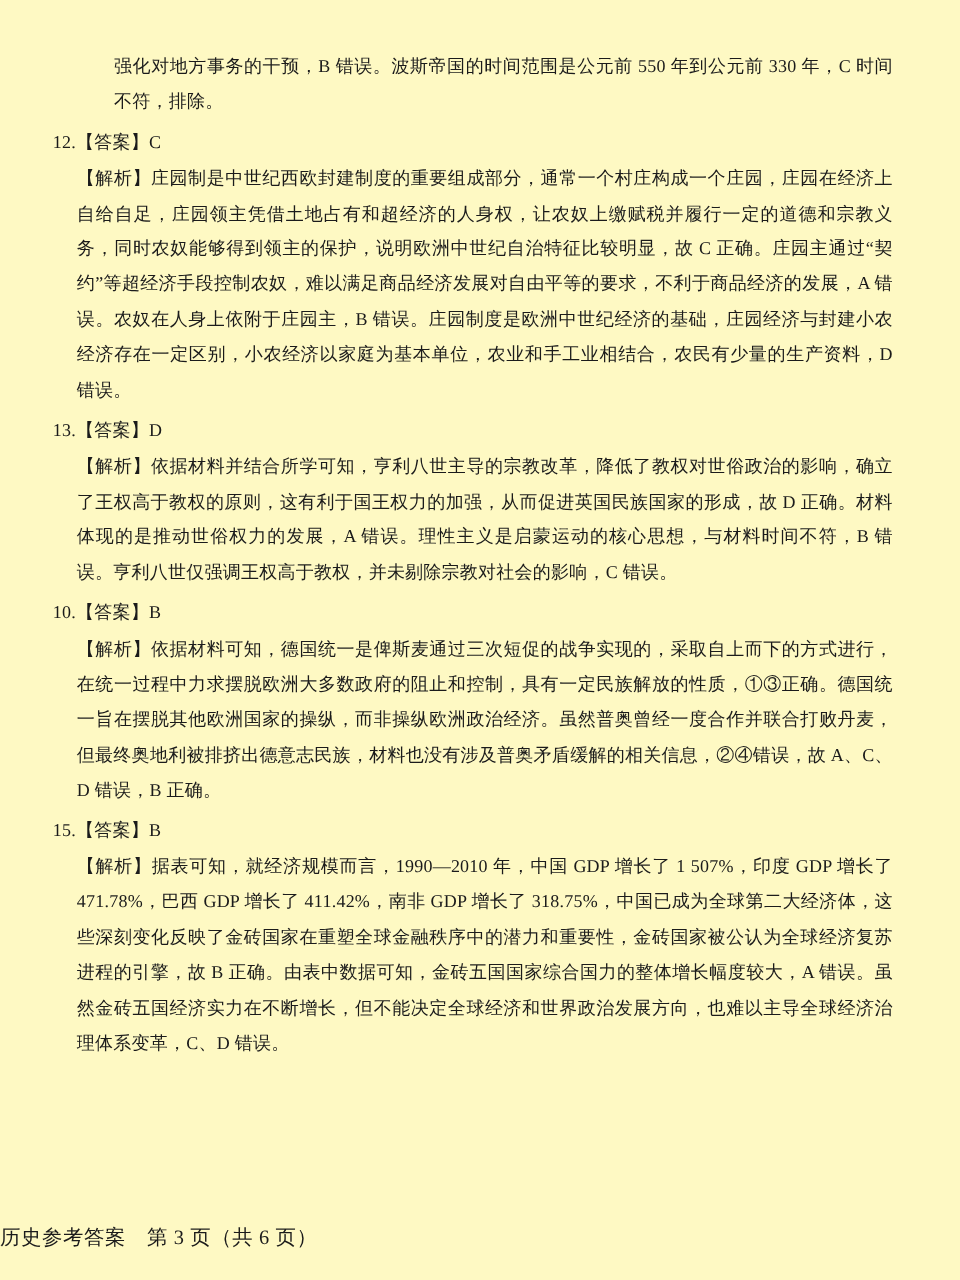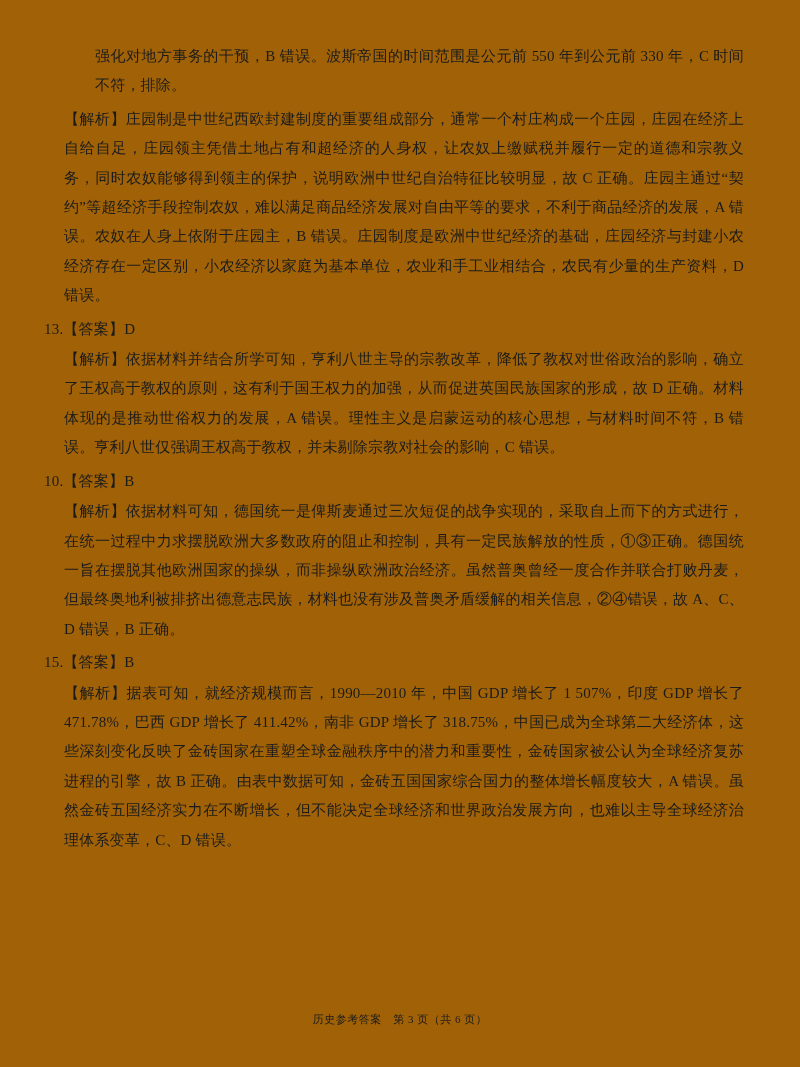--- a/index.html
+++ b/index.html
@@ -3,21 +3,21 @@
 <meta charset="utf-8">
 <style>
   * { box-sizing: border-box; }
   html, body { margin: 0; padding: 0; background: #ffffff; }
 
   .page {
     position: relative;
     width: 800px;
     height: 1067px;
     margin: 0 auto;
-    background: #a16207;
+    background: #fef9c3;
     color: #1b1b1b;
     font-family: "Liberation Serif", "DejaVu Serif", serif;
     font-size: 15px;
     overflow: hidden;
   }
 
   .content {
     position: absolute;
     top: 42px;
     left: 64px;
@@ -42,36 +42,36 @@
   .head {
     margin: 0 0 1px -20px;
     line-height: 29.4px;
     letter-spacing: 0.2px;
   }
 
   .footer {
     position: absolute;
     left: 0;
     right: 0;
-    bottom: 40px;
-    text-align: center;
-    font-size: 11px;
+    bottom: 24px;
+    font-size: 17px;
     letter-spacing: 0.5px;
     color: #1b1b1b;
   }
 </style>
 </head>
 <body>
 
 <div class="page">
   <main class="content">
 
     <p class="para continuation">强化对地方事务的干预，B 错误。波斯帝国的时间范围是公元前 550 年到公元前 330 年，C 时间不符，排除。</p>
 
     <section class="item">
+      <p class="head"><span>12.</span><span>【答案】C</span></p>
       <p class="para">【解析】庄园制是中世纪西欧封建制度的重要组成部分，通常一个村庄构成一个庄园，庄园在经济上自给自足，庄园领主凭借土地占有和超经济的人身权，让农奴上缴赋税并履行一定的道德和宗教义务，同时农奴能够得到领主的保护，说明欧洲中世纪自治特征比较明显，故 C 正确。庄园主通过“契约”等超经济手段控制农奴，难以满足商品经济发展对自由平等的要求，不利于商品经济的发展，A 错误。农奴在人身上依附于庄园主，B 错误。庄园制度是欧洲中世纪经济的基础，庄园经济与封建小农经济存在一定区别，小农经济以家庭为基本单位，农业和手工业相结合，农民有少量的生产资料，D 错误。</p>
     </section>
 
     <section class="item">
       <p class="head"><span>13.</span><span>【答案】D</span></p>
       <p class="para">【解析】依据材料并结合所学可知，亨利八世主导的宗教改革，降低了教权对世俗政治的影响，确立了王权高于教权的原则，这有利于国王权力的加强，从而促进英国民族国家的形成，故 D 正确。材料体现的是推动世俗权力的发展，A 错误。理性主义是启蒙运动的核心思想，与材料时间不符，B 错误。亨利八世仅强调王权高于教权，并未剔除宗教对社会的影响，C 错误。</p>
     </section>
 
     <section class="item">
     </section>

